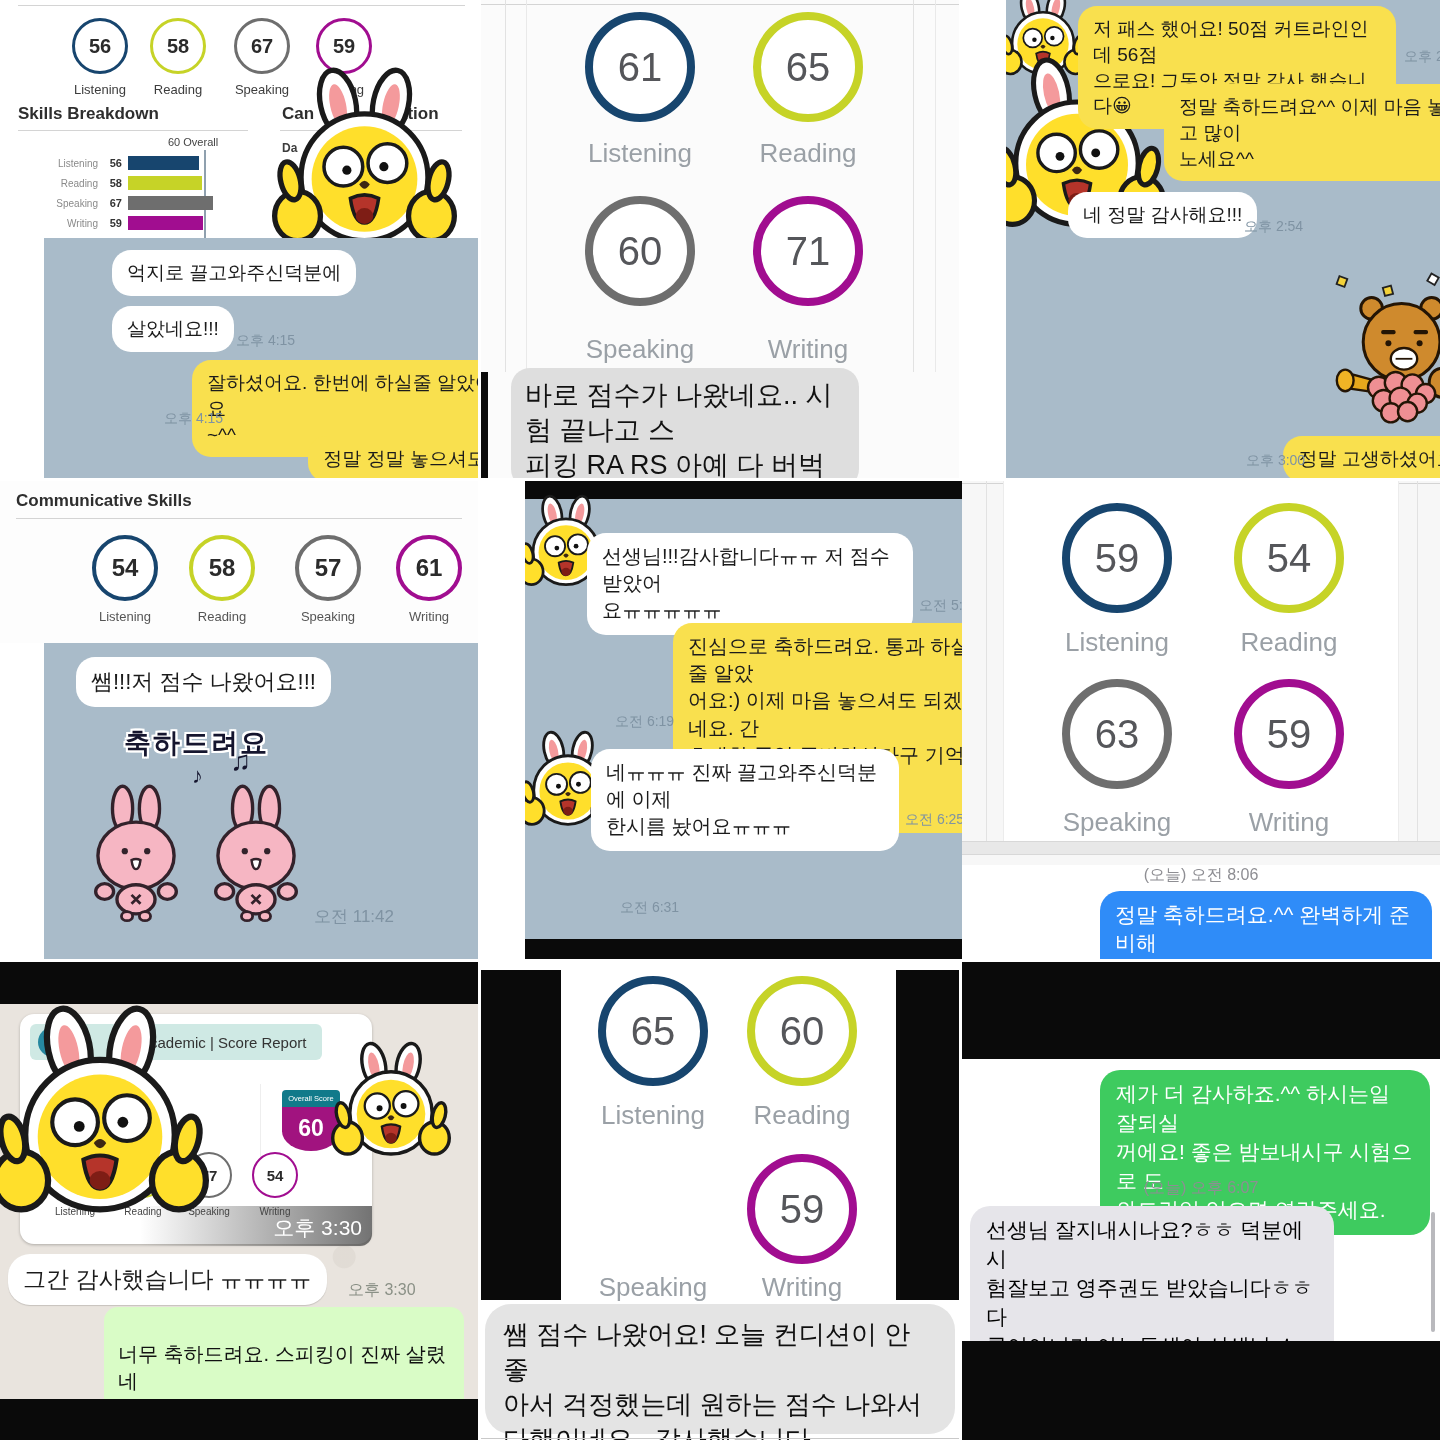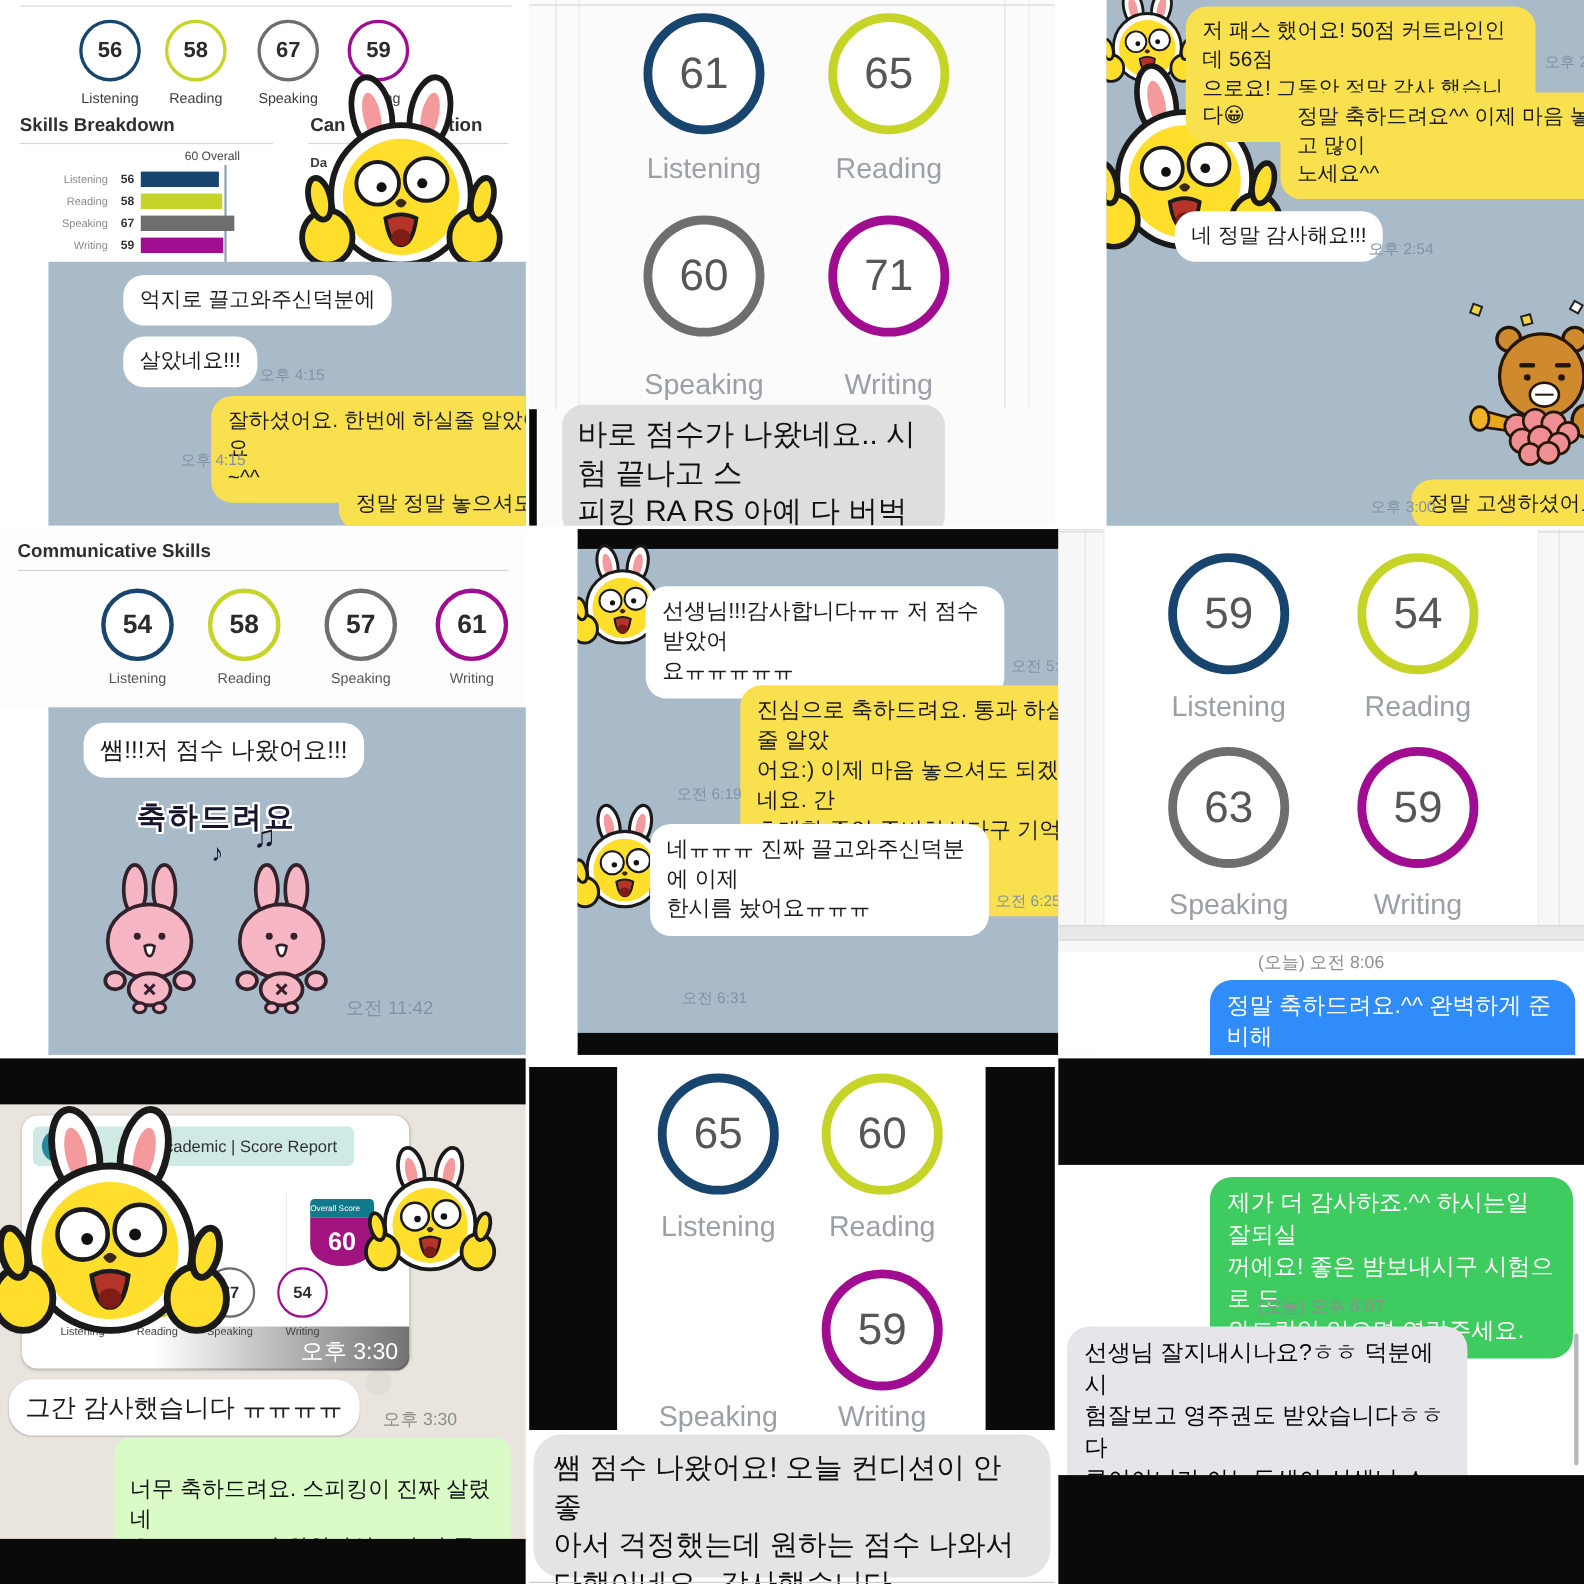--- a/index.html
+++ b/index.html
@@ -53,21 +53,21 @@
   .wa-card { position:absolute; background:#fff; border-radius:14px; box-shadow:0 1px 3px rgba(0,0,0,.25); }
   .wa-green { position:absolute; background:#d9fcc6; border-radius:14px; padding:8px 14px;
               font-size:20px; line-height:1.32; color:#111; white-space:pre-line; }
   
   .sms-green { position:absolute; background:#3ecb5f; color:#fff; border-radius:20px;
                padding:10px 16px; font-size:21px; line-height:1.38; white-space:pre-line; }
   .sms-gray  { position:absolute; background:#e6e5ea; color:#000; border-radius:20px;
                padding:10px 16px; font-size:21px; line-height:1.38; white-space:pre-line; }
   .im-blue   { position:absolute; background:#2f8cf8; color:#fff; border-radius:20px;
                padding:10px 15px; font-size:21px; line-height:1.35; white-space:pre-line; }
-  .badge-top { background:#117a8a; color:#fff; font-size:7.5px; line-height:17px;
+  .badge-top { background:#117a8a; color:#fff; font-size:7.5px; text-align:center; line-height:17px;
                border-radius:4px 4px 0 0; height:17px; }
   .badge-body{ background:#a1137f; color:#fff; font-weight:bold; font-size:23px; text-align:center;
                line-height:42px; height:44px; border-radius:0 0 50% 50%/0 0 45% 45%; }
 </style>
 </head>
 <body>
 
 <svg width="0" height="0" style="position:absolute">
   <defs>
     <g id="muzi">

